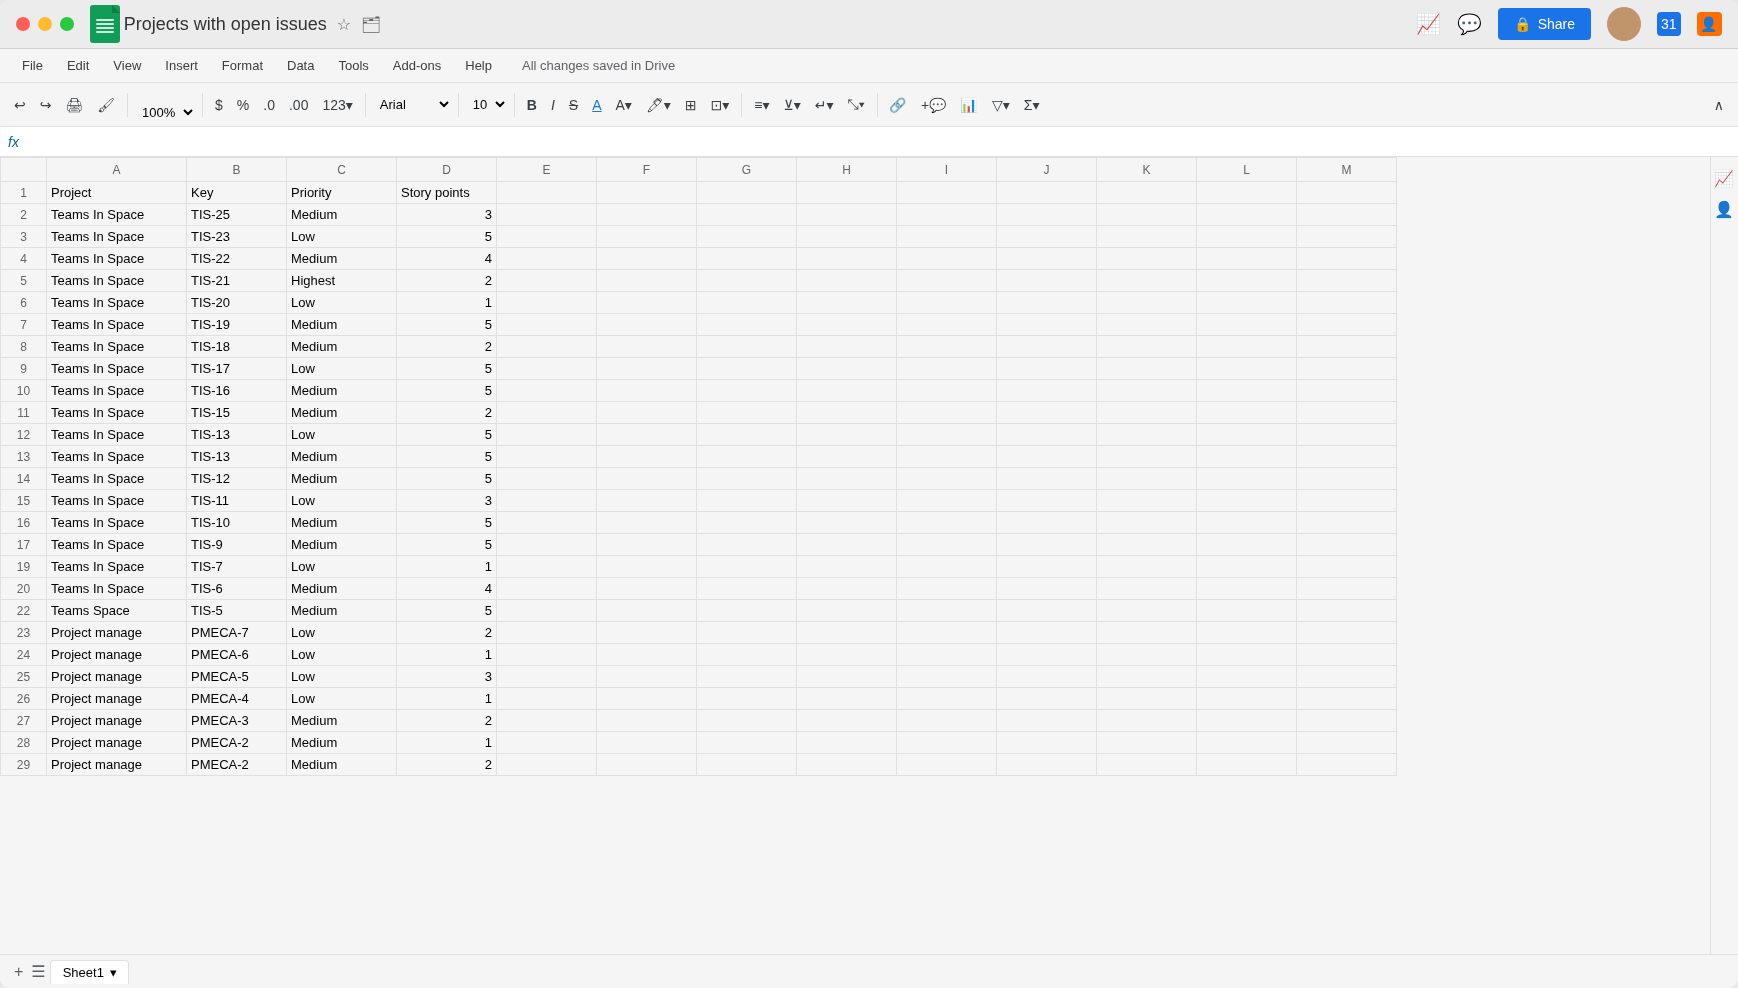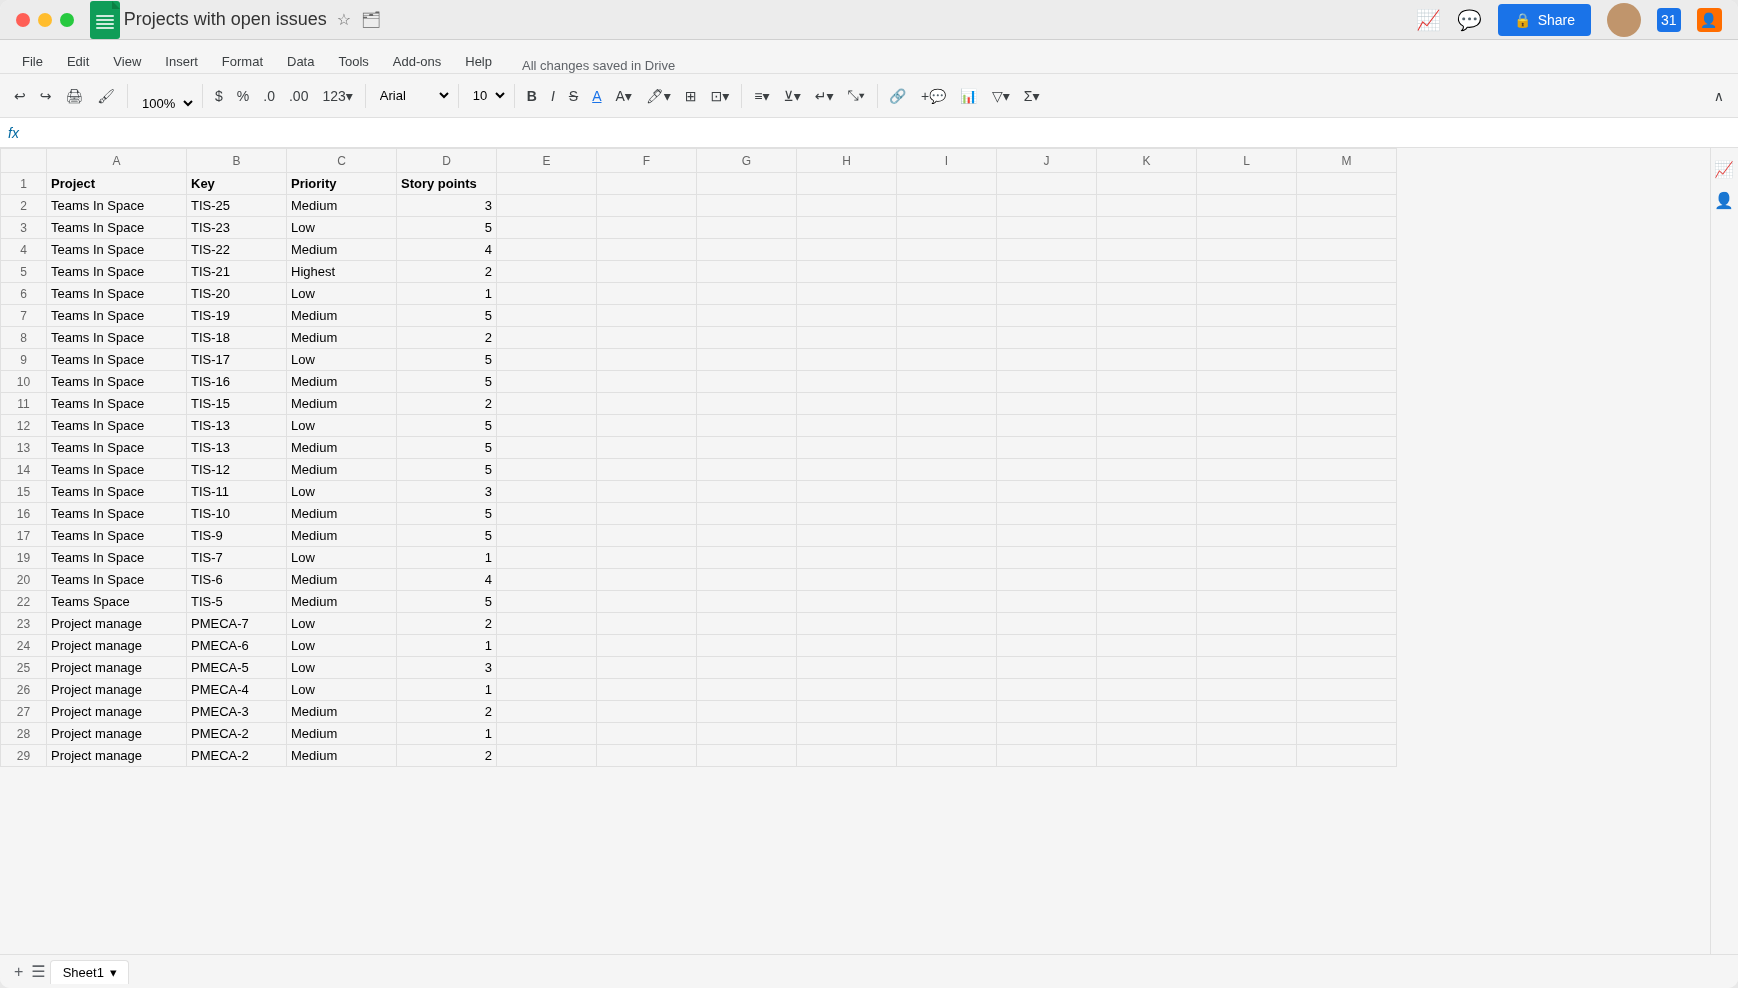--- a/index.html
+++ b/index.html
@@ -16,21 +16,21 @@
       height: 988px;
       background: #f5f5f5;
       border-radius: 10px;
       overflow: hidden;
       display: flex;
       flex-direction: column;
     }
     
     .titlebar {
       background: #ececec;
-      height: 40px;
+      height: 49px;
       display: flex;
       align-items: center;
       padding: 0 16px;
       border-bottom: 1px solid #d0d0d0;
       flex-shrink: 0;
     }
     .traffic-lights {
       display: flex;
       gap: 8px;
       margin-right: 16px;
@@ -86,21 +86,21 @@
     .side-icon {
       color: #5f6368;
       font-size: 20px;
       cursor: pointer;
     }
     
     .menubar {
       background: #f5f5f5;
       height: 34px;
       display: flex;
-      align-items: flex-end;
+      align-items: center;
       padding: 0 12px;
       border-bottom: 1px solid #e0e0e0;
       flex-shrink: 0;
       gap: 4px;
     }
     .menu-item {
       padding: 4px 10px;
       font-size: 13px;
       color: #3c4043;
       cursor: pointer;
@@ -257,21 +257,21 @@
       white-space: nowrap;
       overflow: hidden;
     }
     .row-num {
       background: #f5f5f5;
       text-align: center;
       font-size: 12px;
       color: #666;
       width: 46px;
     }
-    .cell-bold { font-weight: bold; }
+    .cell-bold { font-weight: normal; }
     .cell-num { text-align: right; }
     
     .bottombar {
       height: 34px;
       background: #f5f5f5;
       border-top: 1px solid #e0e0e0;
       display: flex;
       align-items: center;
       padding: 0 10px;
       flex-shrink: 0;

